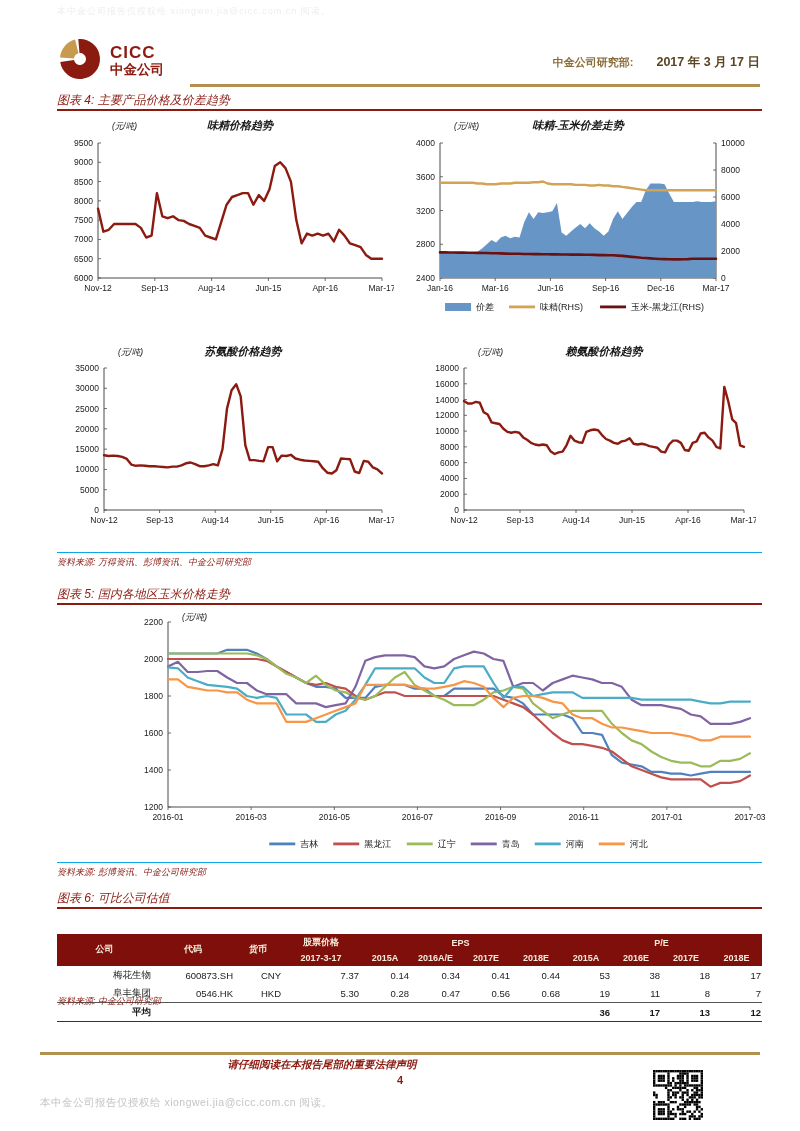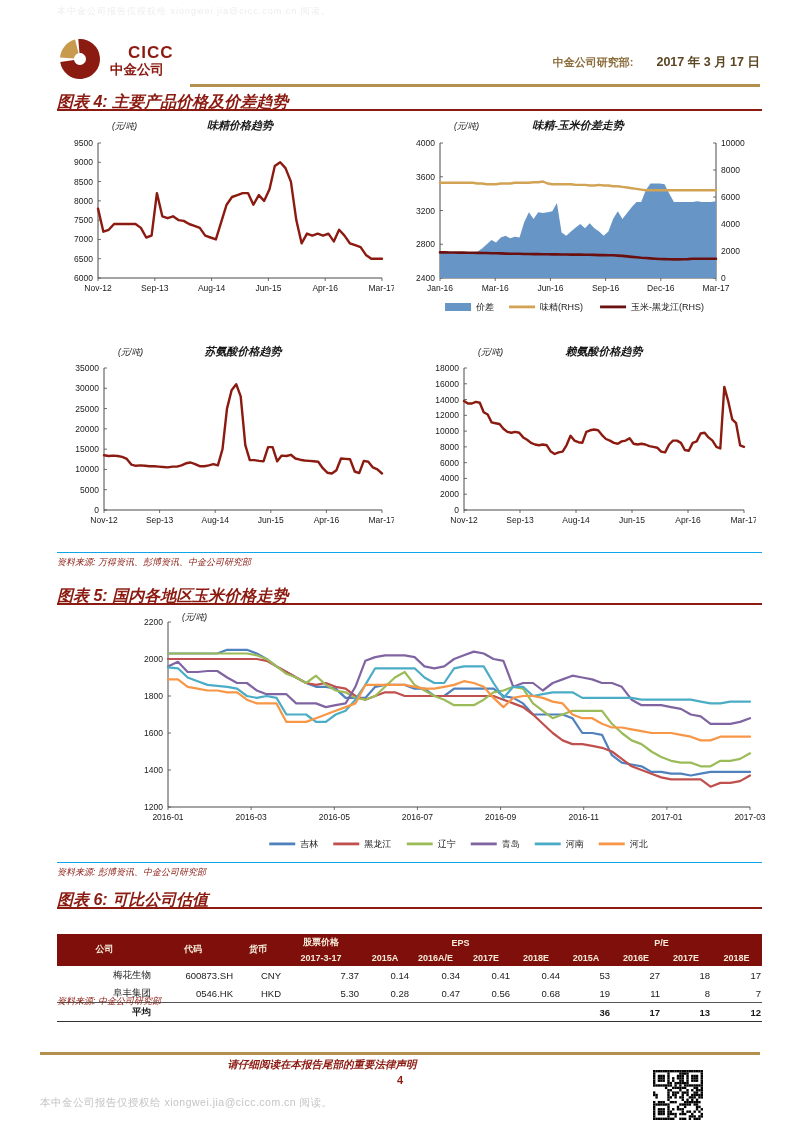--- a/index.html
+++ b/index.html
@@ -5,28 +5,28 @@
   html,body{margin:0;padding:0;}
   body{
     width:800px;height:1131px;position:relative;background:#ffffff;
     font-family:"Liberation Sans","DejaVu Sans",sans-serif;color:#1a1a1a;overflow:hidden;
   }
   .abs{position:absolute;}
   
   .wm-top{left:57px;top:5px;font-size:9px;color:#bdbdbd;opacity:.28;letter-spacing:1px;}
   
   .logo-wrap{left:57px;top:36px;display:flex;align-items:center;gap:7px;}
-  .logo-txt .en{font-size:17px;font-weight:bold;color:#8B1A10;letter-spacing:1px;line-height:18px;margin-left:18px;}
+  .logo-txt .en{font-size:17px;font-weight:bold;color:#8B1A10;letter-spacing:1px;line-height:18px;}
   .logo-txt .cn{font-size:13.5px;font-weight:bold;color:#8B1A10;line-height:16px;}
   .hdr-right{right:40px;top:54px;font-size:11px;white-space:nowrap;}
   .hdr-dept{color:#8a6d3b;font-weight:bold;}
   .hdr-date{color:#5a4520;font-weight:bold;font-size:12.5px;margin-left:20px;}
   .gold-rule{left:190px;top:84px;width:570px;height:2.5px;background:#B3904F;}
   
-  .fig-head{font-size:16px;font-weight:bold;font-style:italic;color:#8B1A10;white-space:nowrap;}
+  .fig-head{font-size:12px;font-weight:normal;font-style:italic;color:#8B1A10;white-space:nowrap;}
   .fig-rule{height:1.6px;background:#8B1A10;width:705px;left:57px;}
   .src{font-size:9px;font-style:italic;color:#8B1A10;width:705px;left:57px;border-top:1px solid #0ea5e9;padding-top:3px;white-space:nowrap;}
   .src.noline{border-top:none;}
   svg text{font-family:"Liberation Sans","DejaVu Sans",sans-serif;}
   
   .valtable{left:57px;top:928px;width:705px;border-collapse:collapse;table-layout:fixed;margin-top:6px;}
   .valtable th{background:#7E0F0A;color:#F5EBDA;font-size:9px;font-weight:bold;padding:2px 1px;text-align:center;}
   .valtable td{font-size:9.5px;padding:2.5px 1px;text-align:right;color:#1a1a1a;}
   .valtable tr.avg td{font-weight:bold;border-top:1px solid #555;border-bottom:1.5px solid #333;}
   .valtable tr.r1 td{border-top:1px solid #7E0F0A;}
@@ -332,21 +332,21 @@
     <tr class="r1">
       <td>梅花生物</td>
         <td>600873.SH</td>
       <td>CNY</td>
         <td>7.37</td>
       <td>0.14</td>
         <td>0.34</td>
       <td>0.41</td>
         <td>0.44</td>
       <td>53</td>
-        <td>27</td>
+        <td>38</td>
       <td>18</td>
         <td>17</td>
     </tr>
     <tr>
       <td>阜丰集团</td>
         <td>0546.HK</td>
       <td>HKD</td>
         <td>5.30</td>
       <td>0.28</td>
         <td>0.47</td>

